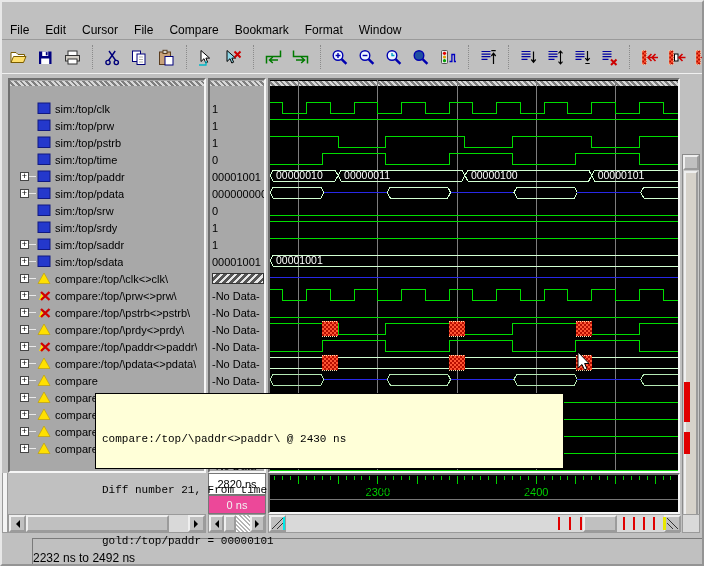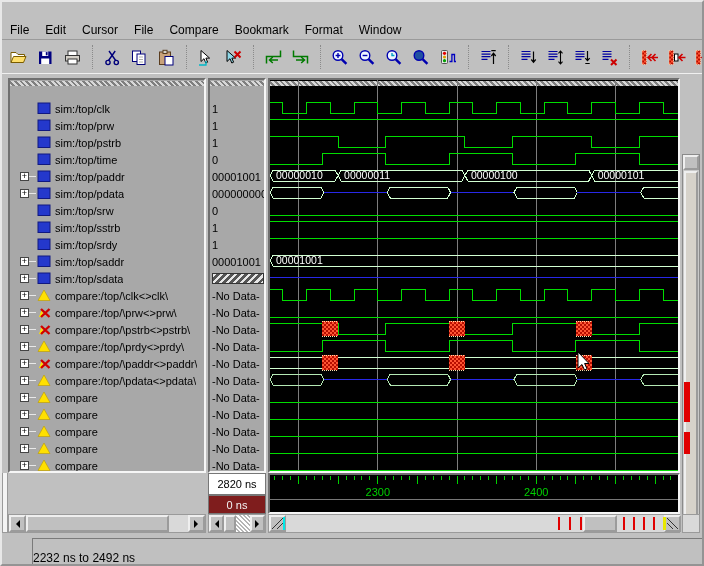--- a/index.html
+++ b/index.html
@@ -51,21 +51,21 @@
   .vscroll{position:absolute;left:680px;top:76px;width:18px;height:395px;background:#c9c9c9;
            border:1px solid #8a8a8a;}
   .vbtn{position:absolute;left:0;width:16px;height:15px;background:#c0c0c0;border:2px outset #efefef;
         display:flex;align-items:center;justify-content:center;}
   .vthumb{position:absolute;left:1px;width:14px;background:#d6d2ca;border:2px outset #efefef;}
   .redmark{position:absolute;left:1px;width:6px;background:#e00000;}
   
   .btmleft{position:absolute;left:6px;top:471px;width:198px;height:41px;background:#c0c0c0;}
   .timebox1{position:absolute;left:206px;top:471px;width:58px;height:22px;background:#fff;border:1px solid #777;
             font-size:11px;display:flex;align-items:center;justify-content:center;color:#000;}
-  .timebox2{position:absolute;left:206px;top:493px;width:58px;height:19px;background:#7f1d1d;border:1px solid #777;
+  .timebox2{position:absolute;left:206px;top:493px;width:58px;height:19px;background:#ec4899;border:1px solid #777;
             font-size:11px;display:flex;align-items:center;justify-content:center;color:#f2f2f2;}
   .timeline{position:absolute;left:266px;top:471px;width:412px;height:41px;background:#000;
             border:2px solid;border-color:#6f6f6f #f6f6f6 #f6f6f6 #6f6f6f;}
   
   .hscroll{position:absolute;top:512px;height:19px;background:#d9d9d9;border:1px solid #9a9a9a;}
   .hbtn{position:absolute;top:0;width:17px;height:17px;background:#c0c0c0;border:2px outset #efefef;
         display:flex;align-items:center;justify-content:center;padding:0;}
   .tri-l{width:0;height:0;border:4px solid transparent;border-right-color:#000;margin-right:3px;}
   .tri-r{width:0;height:0;border:4px solid transparent;border-left-color:#000;margin-left:3px;}
   .hthumb{position:absolute;top:0;height:17px;background:#c0c0c0;border:2px outset #efefef;}
@@ -339,27 +339,20 @@
                   <rect x="0.5" y="1" width="12" height="10.5" fill="#2438cc" stroke="#101880"></rect>
                 </svg></span>
               <span class="lab">sim:/top/pdata</span>
             </div>
             <div class="row">
               <span class="treecell"></span>
               <span class="sigicon"><svg width="14" height="13" viewBox="0 0 13 13">
                   <rect x="0.5" y="1" width="12" height="10.5" fill="#2438cc" stroke="#101880"></rect>
                 </svg></span>
               <span class="lab">sim:/top/srw</span>
-            </div>
-            <div class="row">
-              <span class="treecell"></span>
-              <span class="sigicon"><svg width="14" height="13" viewBox="0 0 13 13">
-                  <rect x="0.5" y="1" width="12" height="10.5" fill="#2438cc" stroke="#101880"></rect>
-                </svg></span>
-              <span class="lab">sim:/top/sstrb</span>
             </div>
             <div class="row">
               <span class="treecell"></span>
               <span class="sigicon"><svg width="14" height="13" viewBox="0 0 13 13">
                   <rect x="0.5" y="1" width="12" height="10.5" fill="#2438cc" stroke="#101880"></rect>
                 </svg></span>
               <span class="lab">sim:/top/srdy</span>
             </div>
             <div class="row">
               <span class="treecell">
@@ -717,20 +710,26 @@
         <div class="cmark" style="left: 311px; width: 2px; background: rgb(224, 0, 0);"></div>
         <div class="cmark" style="left: 354px; width: 2px; background: rgb(224, 0, 0);"></div>
         <div class="cmark" style="left: 364px; width: 2px; background: rgb(224, 0, 0);"></div>
         <div class="cmark" style="left: 374px; width: 2px; background: rgb(224, 0, 0);"></div>
         <div class="cmark" style="left: 384px; width: 2px; background: rgb(224, 0, 0);"></div>
         <div class="cmark" style="left: 394px; width: 3px; background: rgb(232, 232, 0);"></div>
         <div class="hthumb" style="left: 314px; width: 34px;"></div>
       </div>
     <div class="hscroll" style="left:680px;width:18px"></div>
 
+    <div class="tooltip">
+      <div>compare:/top/\paddr&lt;&gt;paddr\ @ 2430 ns</div>
+      <div>Diff number 21, From time 2425 ns delta 0 to time 2435 ns delta 0.</div>
+      <div>gold:/top/paddr = 00000101</div>
+      
+    </div>
 
     <div class="sep2"></div>
     <div class="status">
       <span>2232 ns to 2492 ns</span>
     </div>
 
   </div>
 </div>
 
 </body></html>

